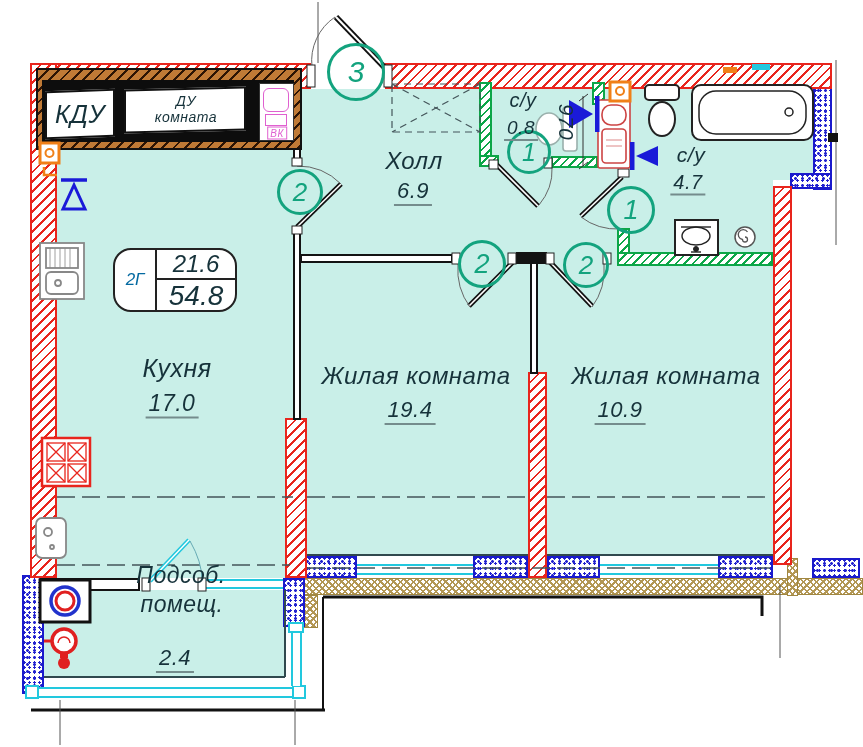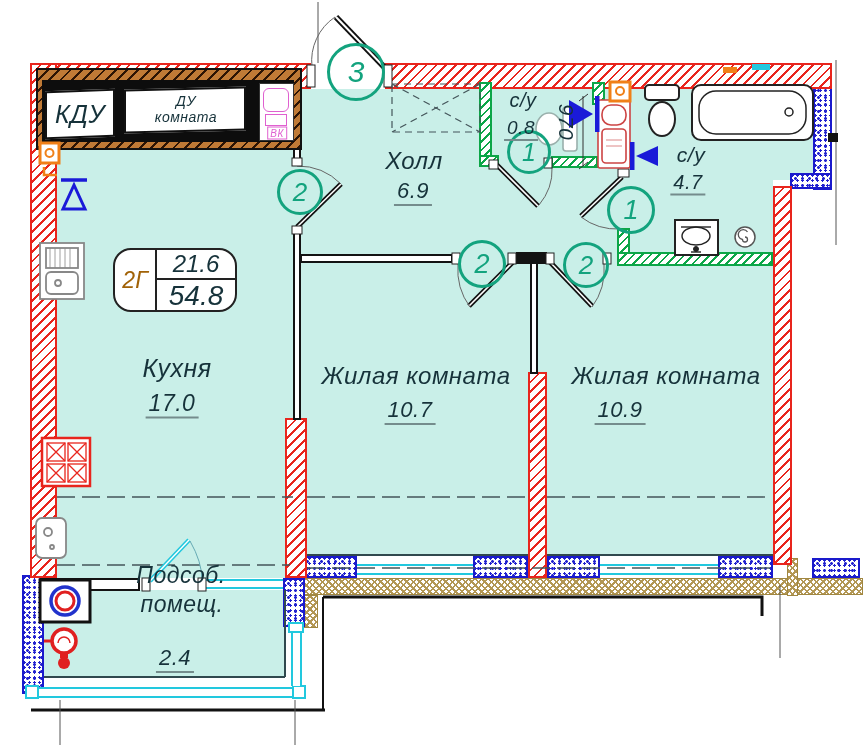--- a/index.html
+++ b/index.html
@@ -307,41 +307,41 @@
     <span>2</span>
     </div>
   <div class="tag z6" style="left:586px;top:265px;width:40px;height:40px;font-size:26px;">
     <span>2</span>
     </div>
   <div class="tag z6" style="left:631px;top:210px;width:42px;height:42px;font-size:27px;">
     <span>1</span>
     </div>
 
   <div class="abs z6" style="left:113px;top:248px;width:124px;height:64px;background:#fff;border:2.5px solid #222;border-radius:18px;display:flex;">
-    <div style="width:40px;border-right:2px solid #222;display:flex;align-items:center;justify-content:center;font-style:italic;font-size:23px;color:#a16207;">2Г</div>
+    <div style="width:40px;border-right:2px solid #222;display:flex;align-items:center;justify-content:center;font-style:italic;font-size:17px;color:#0369a1;">2Г</div>
     <div style="flex:1;display:flex;flex-direction:column;">
       <div style="flex:1;display:flex;align-items:center;justify-content:center;font-style:italic;font-size:24px;color:#16323a;border-bottom:2px solid #222;">21.6</div>
       <div style="flex:1.15;display:flex;align-items:center;justify-content:center;font-style:italic;font-size:28px;color:#16323a;">54.8</div>
     </div>
   </div>
 
   <div class="lbl z6" style="left:414px;top:161px;font-size:24px;">Холл</div>
   <div class="lbl z6" style="left:413px;top:191px;font-size:22px;text-align:right;"><span class="area">6.9</span></div>
 
   <div class="lbl z6" style="left:523px;top:100px;font-size:20px;">с/у</div>
   <div class="lbl z6" style="left:521px;top:128px;font-size:19px;"><span class="area">0.8</span></div>
 
   <div class="lbl z6" style="left:691px;top:155px;font-size:21px;">с/у</div>
   <div class="lbl z6" style="left:688px;top:182px;font-size:20px;"><span class="area">4.7</span></div>
 
   <div class="lbl z6" style="left:177px;top:368px;font-size:25px;">Кухня</div>
   <div class="lbl z6" style="left:172px;top:403px;font-size:23px;"><span class="area">17.0</span></div>
 
   <div class="lbl z6" style="left:416px;top:376px;font-size:24px;">Жилая комната</div>
-  <div class="lbl z6" style="left:410px;top:410px;font-size:22px;"><span class="area">10.7</span></div>
+  <div class="lbl z6" style="left:410px;top:410px;font-size:22px;"><span class="area">19.4</span></div>
 
   <div class="lbl z6" style="left:666px;top:376px;font-size:24px;">Жилая комната</div>
   <div class="lbl z6" style="left:620px;top:410px;font-size:22px;"><span class="area">10.9</span></div>
 
   <div class="lbl z6" style="left:181px;top:575px;font-size:23px;">Подсоб.</div>
   <div class="lbl z6" style="left:182px;top:604px;font-size:23px;">помещ.</div>
   <div class="lbl z6" style="left:175px;top:658px;font-size:22px;"><span class="area">2.4</span></div>
 
   <div class="lbl z6" style="left:80px;top:114px;font-size:25px;">КДУ</div>
   <div class="lbl z6" style="left:186px;top:101px;font-size:14px;">ДУ</div>

